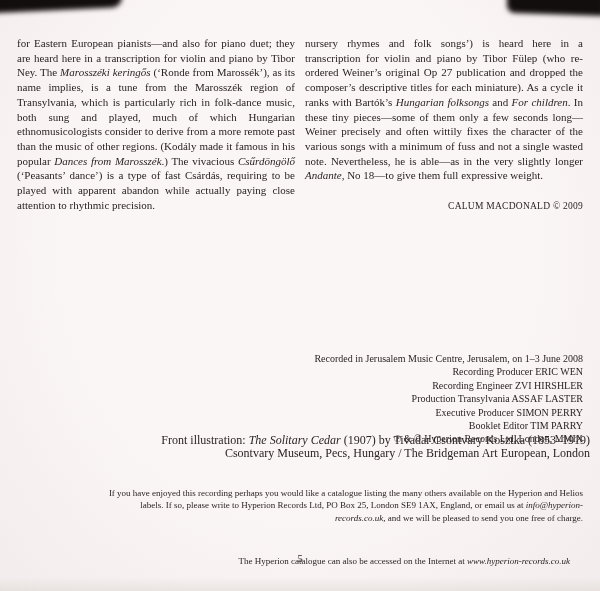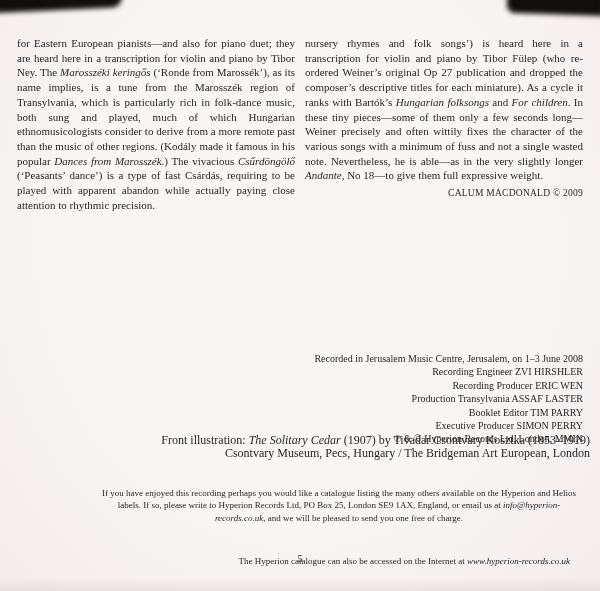--- a/index.html
+++ b/index.html
@@ -22,30 +22,30 @@
 
   .columns { position: absolute; top: 36px; left: 17px; right: 17px;
              display: flex; gap: 10px; }
   .col { width: 278px; font-size: 11px; line-height: 14.7px;
          text-align: justify; text-justify: inter-word; }
   .col p { margin: 0; }
   .p-indent { text-indent: 14px; }
   .i { font-style: italic; }
   .b { font-weight: bold; }
 
-  .byline { text-align: right; font-size: 9.5px; letter-spacing: 0.25px; margin-top: 3px; }
+  .byline { text-align: right; font-size: 9.5px; letter-spacing: 0.25px; margin-top: 16px; }
 
   .credits { position: absolute; top: 352px; right: 17px;
              text-align: right; font-size: 10px; line-height: 13.4px; }
 
   .front-ill { position: absolute; top: 434px; left: 150px; right: 10px;
                text-align: right; font-size: 12px; line-height: 13.4px; }
 
   .cat-note { position: absolute; top: 487px; left: 95px; right: 17px;
-              text-align: center; font-size: 9px; line-height: 12.3px; }
+              text-align: right; font-size: 9px; line-height: 12.3px; }
 
   .internet-note { position: absolute; top: 556px; right: 30px; font-size: 9px; }
 
   .pagenum { position: absolute; top: 553px; left: 0; right: 0;
              text-align: center; font-size: 10.5px; }
 </style>
 </head>
 <body>
 
 <div class="scan-mark tl"></div>
@@ -57,25 +57,25 @@
     <p><span>for Eastern European pianists—and also for piano duet; they are heard here in a transcription for violin and piano by Tibor Ney. The </span><span class="i">Marosszéki keringős</span><span> (‘Ronde from Marossék’), as its name implies, is a tune from the Marosszék region of Transylvania, which is particularly rich in folk-dance music, both sung and played, much of which Hungarian ethnomusicologists consider to derive from a more remote past than the music of other regions. (Kodály made it famous in his popular </span><span class="i">Dances from Marosszék</span><span>.) The vivacious </span><span class="i">Csűrdöngölő</span><span> (‘Peasants’ dance’) is a type of fast Csárdás, requiring to be played with apparent abandon while actually paying close attention to rhythmic precision.</span></p>
   </div>
   <div class="col">
     <p><span>nursery rhymes and folk songs’) is heard here in a transcription for violin and piano by Tibor Fülep (who re-ordered Weiner’s original Op 27 publication and dropped the composer’s descriptive titles for each miniature). As a cycle it ranks with Bartók’s </span><span class="i">Hungarian folksongs</span><span> and </span><span class="i">For children</span><span>. In these tiny pieces—some of them only a few seconds long—Weiner precisely and often wittily fixes the character of the various songs with a minimum of fuss and not a single wasted note. Nevertheless, he is able—as in the very slightly longer </span><span class="i">Andante</span><span>, No 18—to give them full expressive weight.</span></p>
     <div class="byline">CALUM MACDONALD © 2009</div>
   </div>
 </div>
 
 <div class="credits">
   <div>Recorded in Jerusalem Music Centre, Jerusalem, on 1–3 June 2008</div>
+  <div>Recording Producer ERIC WEN</div>
   <div>Recording Engineer ZVI HIRSHLER</div>
-  <div>Recording Producer ERIC WEN</div>
   <div>Production Transylvania ASSAF LASTER</div>
+  <div>Executive Producer SIMON PERRY</div>
   <div>Booklet Editor TIM PARRY</div>
-  <div>Executive Producer SIMON PERRY</div>
   <div>℗ &amp; © Hyperion Records Ltd, London, MMIX</div>
 </div>
 
 <div class="front-ill">
   <div><span>Front illustration: </span><span class="i">The Solitary Cedar</span><span> (1907) by Tivadar Csontvary Kosztka (1853–1919)</span></div>
   <div>Csontvary Museum, Pecs, Hungary / The Bridgeman Art European, London</div>
 </div>
 
 <div class="cat-note"><span>If you have enjoyed this recording perhaps you would like a catalogue listing the many others available on the Hyperion and Helios labels. If so, please write to Hyperion Records Ltd, PO Box 25, London SE9 1AX, England, or email us at </span><span class="i">info@hyperion-records.co.uk</span><span>, and we will be pleased to send you one free of charge.</span></div>
 

